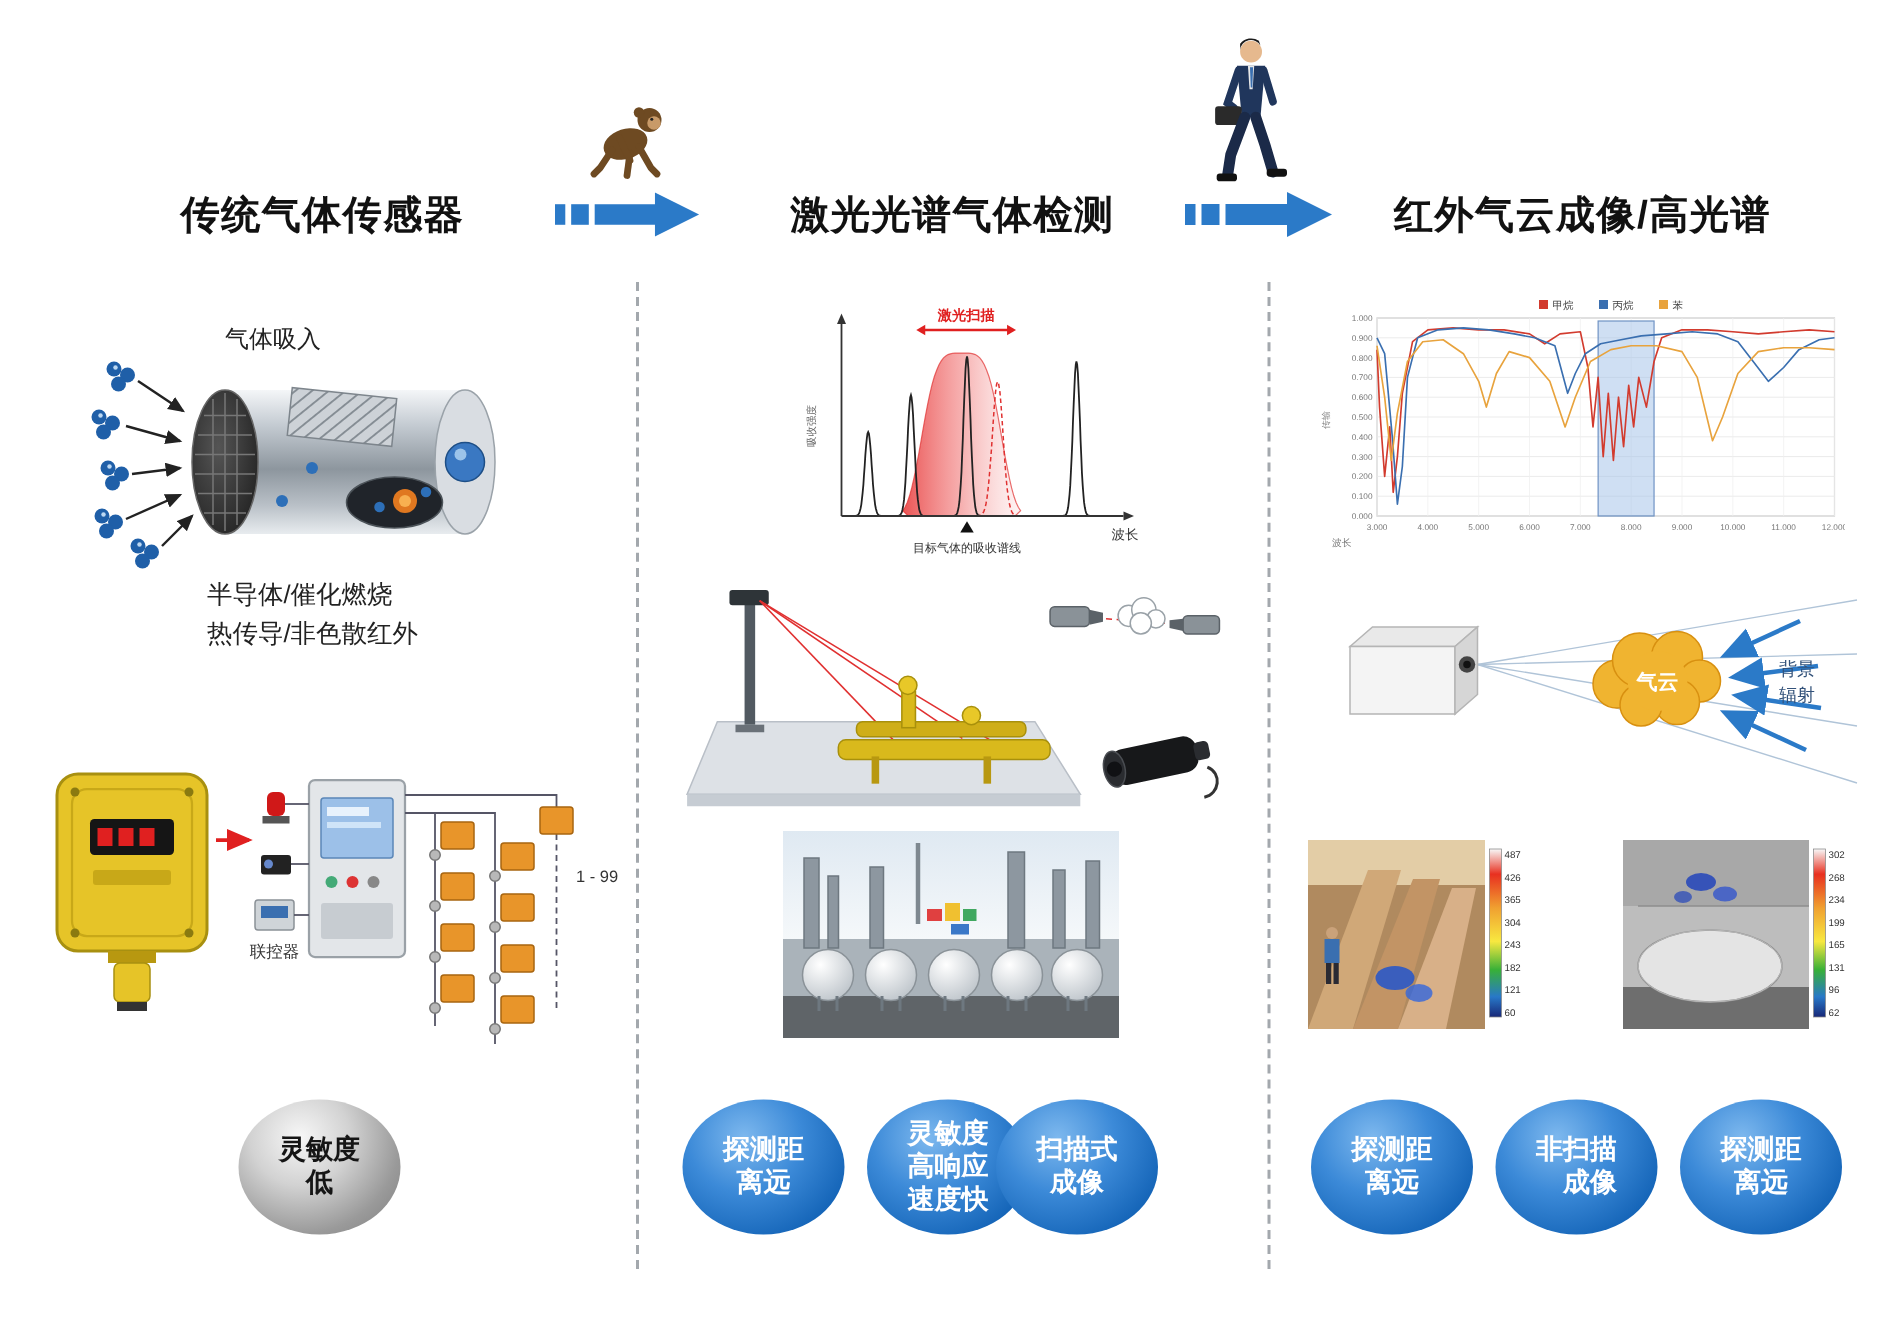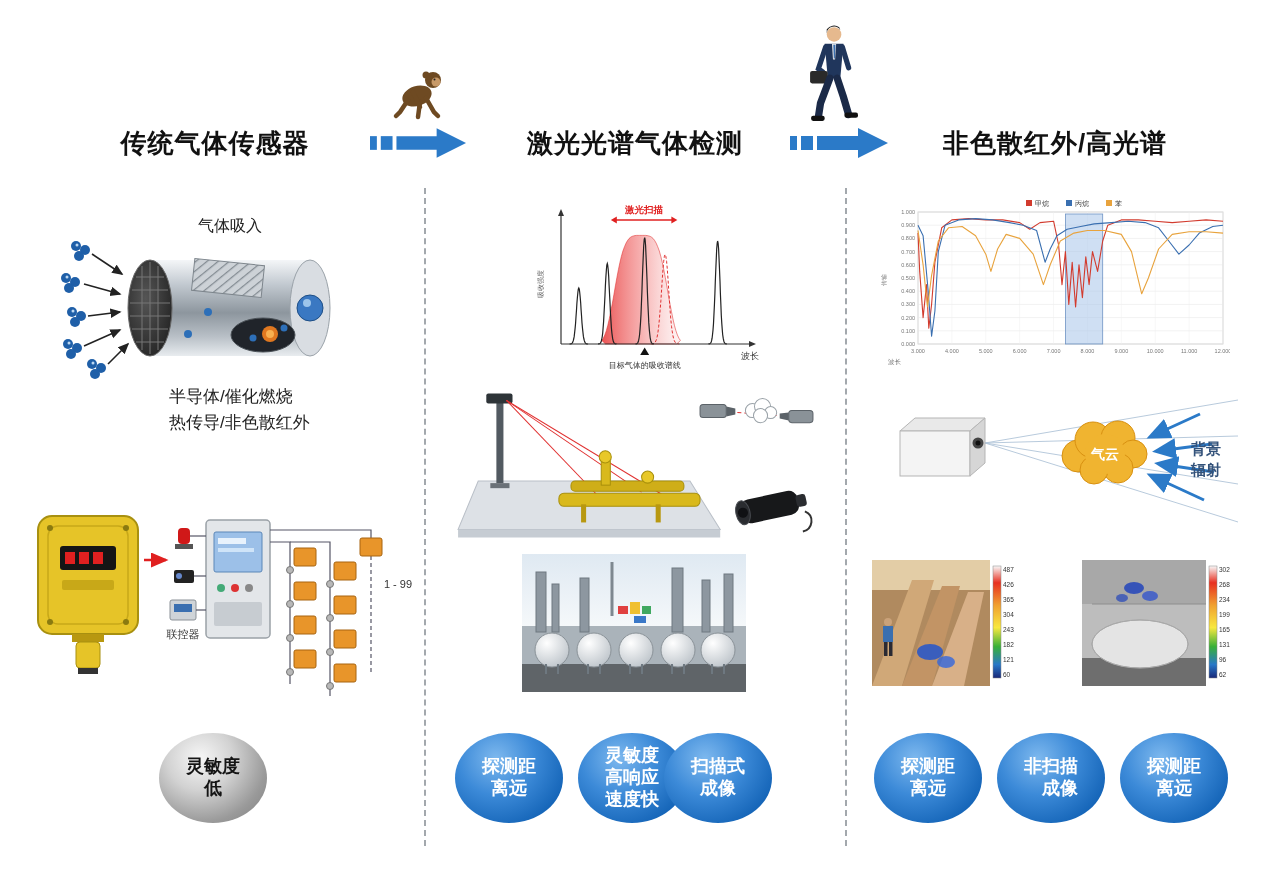--- a/index.html
+++ b/index.html
@@ -17,21 +17,21 @@
   svg.illus { position:absolute; display:block; }
   .fwd-arrow { position:absolute; }
 </style>
 </head>
 <body>
 
 <div class="canvas">
 
   <div class="stage-title" style="left:505px;top:126px;width:260px;">激光光谱气体检测</div>
   <div class="stage-title" style="left:90px;top:126px;width:250px;">传统气体传感器</div>
-  <div class="stage-title" style="left:905px;top:126px;width:300px;">非色散红外/高光谱</div>
+  <div class="stage-title" style="left:905px;top:126px;width:300px;">红外气云成像/高光谱</div>
 
   <svg class="fwd-arrow" style="left:370px;top:124px;width:98px;height:38px;" viewBox="0 0 100 36">
     <rect x="0" y="11" width="7" height="14" fill="#2b7ac8"></rect>
     <rect x="11" y="11" width="12" height="14" fill="#2b7ac8"></rect>
     <polygon points="27,11 68,11 68,3 98,18 68,33 68,25 27,25" fill="#2b7ac8"></polygon>
   </svg>
   <svg class="fwd-arrow" style="left:790px;top:124px;width:100px;height:38px;" viewBox="0 0 100 36">
     <rect x="0" y="11" width="7" height="14" fill="#2b7ac8"></rect>
     <rect x="11" y="11" width="12" height="14" fill="#2b7ac8"></rect>
     <polygon points="27,11 68,11 68,3 98,18 68,33 68,25 27,25" fill="#2b7ac8"></polygon>
@@ -64,21 +64,21 @@
     <rect x="4" y="45" width="17" height="12" rx="2" fill="#2a2a2a"></rect>
     <path d="M23,52 L14,76 L12,89" stroke="#1b2a48" stroke-width="7" fill="none" stroke-linecap="round"></path>
     <path d="M30,52 L36,70 L41,87" stroke="#1b2a48" stroke-width="7" fill="none" stroke-linecap="round"></path>
     <rect x="5" y="88" width="13" height="5" rx="2" fill="#111"></rect>
     <rect x="37" y="85" width="13" height="5" rx="2" fill="#111"></rect>
   </svg>
 
   <div class="vsep" style="left:424px;top:188px;height:658px;"></div>
   <div class="vsep" style="left:845px;top:188px;height:658px;"></div>
 
-  <div class="lbl" style="left:150px;top:216px;font-size:16px;margin-left:48px;">气体吸入</div>
+  <div class="lbl" style="left:150px;top:216px;font-size:16px;">气体吸入</div>
 
   <svg class="illus" style="left:58px;top:232px;width:312px;height:152px;" viewBox="0 0 312 152">
     <defs>
       <linearGradient id="cylBody" x1="0" y1="0" x2="0" y2="1">
         <stop offset="0" stop-color="#f4f6f8"></stop>
           <stop offset="0.25" stop-color="#c3cad1"></stop>
         <stop offset="0.55" stop-color="#8d969e"></stop>
           <stop offset="0.8" stop-color="#b9c0c7"></stop>
         <stop offset="1" stop-color="#e8ecef"></stop>
       </linearGradient>
@@ -149,21 +149,21 @@
     </g>
     <g stroke="#222" stroke-width="1.6">
       <line x1="34" y1="22" x2="64" y2="42" marker-end="url(#mArrDark)"></line>
       <line x1="26" y1="52" x2="62" y2="62" marker-end="url(#mArrDark)"></line>
       <line x1="30" y1="84" x2="62" y2="80" marker-end="url(#mArrDark)"></line>
       <line x1="26" y1="114" x2="62" y2="98" marker-end="url(#mArrDark)"></line>
       <line x1="50" y1="132" x2="70" y2="112" marker-end="url(#mArrDark)"></line>
     </g>
   </svg>
 
-  <div class="lbl" style="left:138px;top:384px;font-size:17px;line-height:1.5;margin-left:31px;">半导体/催化燃烧
+  <div class="lbl" style="left:138px;top:384px;font-size:17px;line-height:1.5;">半导体/催化燃烧
 热传导/非色散红外</div>
 
   <svg class="illus" style="left:28px;top:502px;width:392px;height:202px;" viewBox="0 0 392 202">
     <defs>
       <marker id="mArrRed" markerWidth="8" markerHeight="8" refX="6" refY="3" orient="auto">
         <path d="M0,0 L7,3 L0,6 Z" fill="#e02020"></path>
       </marker>
     </defs>
     <g>
       <rect x="10" y="14" width="100" height="118" rx="14" fill="#e6c428" stroke="#a89010" stroke-width="2"></rect>
@@ -463,21 +463,21 @@
       <circle cx="215" cy="58" r="20" stroke="none"></circle>
     </g>
     <text x="215" y="63" font-size="14" font-weight="bold" fill="#fff" text-anchor="middle">气云</text>
     <g stroke="#2b7ac8" stroke-width="3">
       <line x1="310" y1="18" x2="262" y2="40" marker-end="url(#mArrBlue)"></line>
       <line x1="322" y1="48" x2="268" y2="55" marker-end="url(#mArrBlue)"></line>
       <line x1="324" y1="76" x2="270" y2="68" marker-end="url(#mArrBlue)"></line>
       <line x1="314" y1="104" x2="262" y2="80" marker-end="url(#mArrBlue)"></line>
     </g>
   </svg>
-  <div class="lbl" style="left:1186px;top:438px;width:40px;font-size:15px;font-weight:bold;color:#33527a;text-align:center;line-height:1.4;">背景
+  <div class="lbl" style="left:1186px;top:438px;width:40px;font-size:12px;font-weight:normal;color:#33527a;line-height:1.4;">背景
 辐射</div>
 
   <svg class="illus" style="left:872px;top:560px;width:146px;height:126px;" viewBox="0 0 146 126">
     <defs>
       <linearGradient id="cbGradL" x1="0" y1="0" x2="0" y2="1">
         <stop offset="0" stop-color="#f8f8f8"></stop>
           <stop offset="0.15" stop-color="#e83020"></stop>
         <stop offset="0.35" stop-color="#f0a030"></stop>
           <stop offset="0.55" stop-color="#f8e840"></stop>
         <stop offset="0.72" stop-color="#38b038"></stop>

